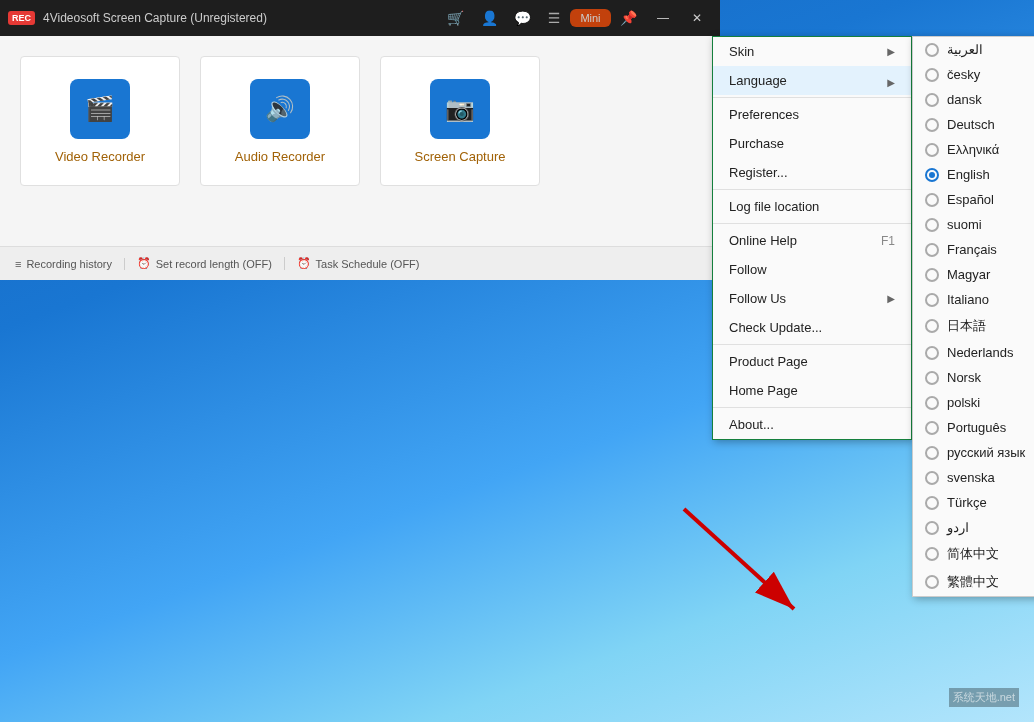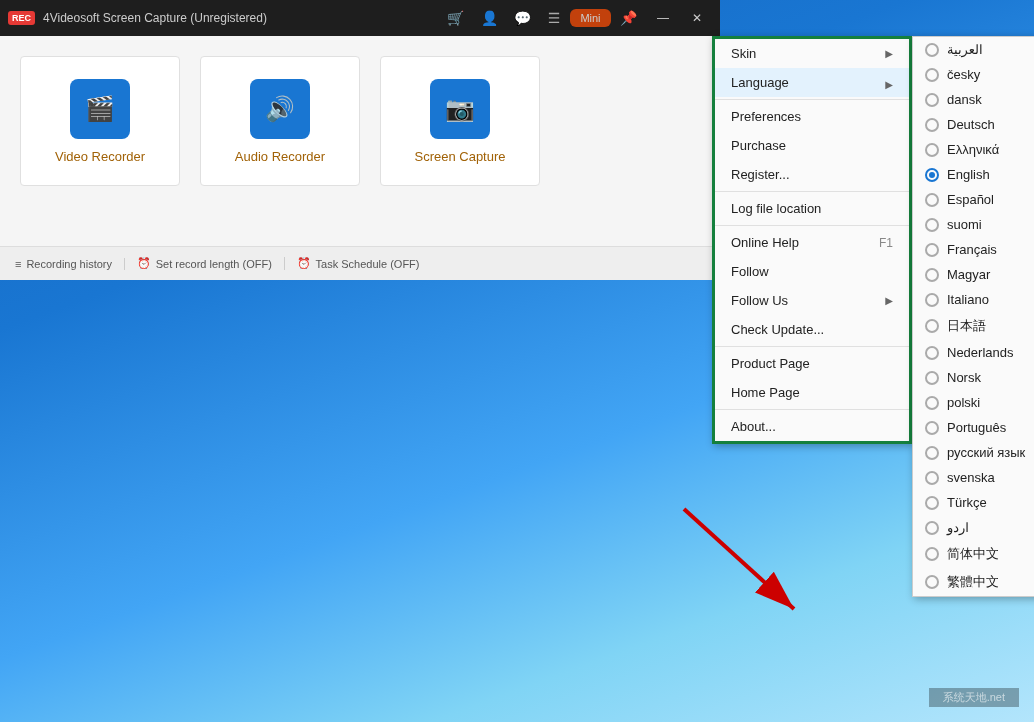--- a/index.html
+++ b/index.html
@@ -174,21 +174,21 @@
     .bottom-item:first-child { padding-left: 5px; }
     .bottom-item:last-child { border-right: none; }
 
     
     .main-dropdown {
       position: absolute;
       top: 36px;
       left: 712px;
       width: 200px;
       background: #fafafa;
-      border: 3px solid #15803d;
+      border: 1px solid #15803d;
       box-shadow: 2px 2px 8px rgba(0,0,0,0.3);
       z-index: 200;
       pointer-events: all;
     }
 
     .menu-item {
       padding: 7px 16px;
       color: #222;
       cursor: pointer;
       display: flex;
@@ -269,21 +269,21 @@
     }
 
     .watermark {
       position: absolute;
       bottom: 15px;
       right: 15px;
       color: rgba(255,255,255,0.6);
       font-size: 11px;
       z-index: 20;
       background: rgba(0,0,0,0.3);
-      padding: 2px 14px;
+      padding: 2px 4px;
     }
   </style>
 </head>
 <body>
 
 <div class="desktop-bg"></div>
 
 <div class="app-window">
 
   <div class="title-bar">

